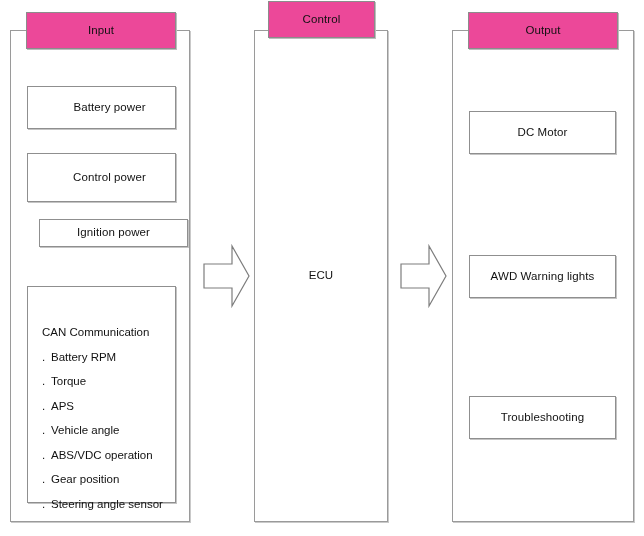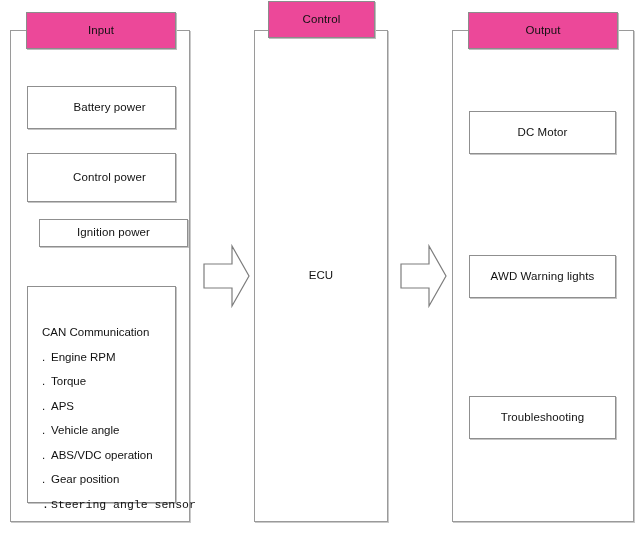--- a/index.html
+++ b/index.html
@@ -96,21 +96,21 @@
     white-space: nowrap;
   }
   .list-entry {
     font-size: 11.5px;
     line-height: 1;
     color: #111111;
     margin-bottom: 13px;
     padding-left: 9px;
     white-space: nowrap;
   }
-  .list-entry:last-child { margin-bottom: 8px; font-family: Liberation Mono, monospace; }
+  .list-entry:last-child { margin-bottom: 8px; }
   .bullet-dot {
     display: inline-block;
     width: 9px;
     margin-left: -9px;
     color: #111111;
   }
 
   
   .center-label {
     position: absolute;
@@ -149,21 +149,21 @@
 
   <div class="item-box" style="left:27px; top:219px; width:149px; height:28px;margin-left:12px;">
     <span class="item-label">Ignition power</span>
   </div>
 
   <div class="list-box" style="left:27px; top:286px; width:149px; height:217px;">
     <div class="list-inner">
       <div class="list-title">CAN Communication</div>
 
       <div class="list-entry">
-        <span class="bullet-dot">.</span><span>Engine RPM</span>
+        <span class="bullet-dot">.</span><span>Battery RPM</span>
       </div>
       <div class="list-entry">
         <span class="bullet-dot">.</span><span>Torque</span>
       </div>
       <div class="list-entry">
         <span class="bullet-dot">.</span><span>APS</span>
       </div>
       <div class="list-entry">
         <span class="bullet-dot">.</span><span>Vehicle angle</span>
       </div>

